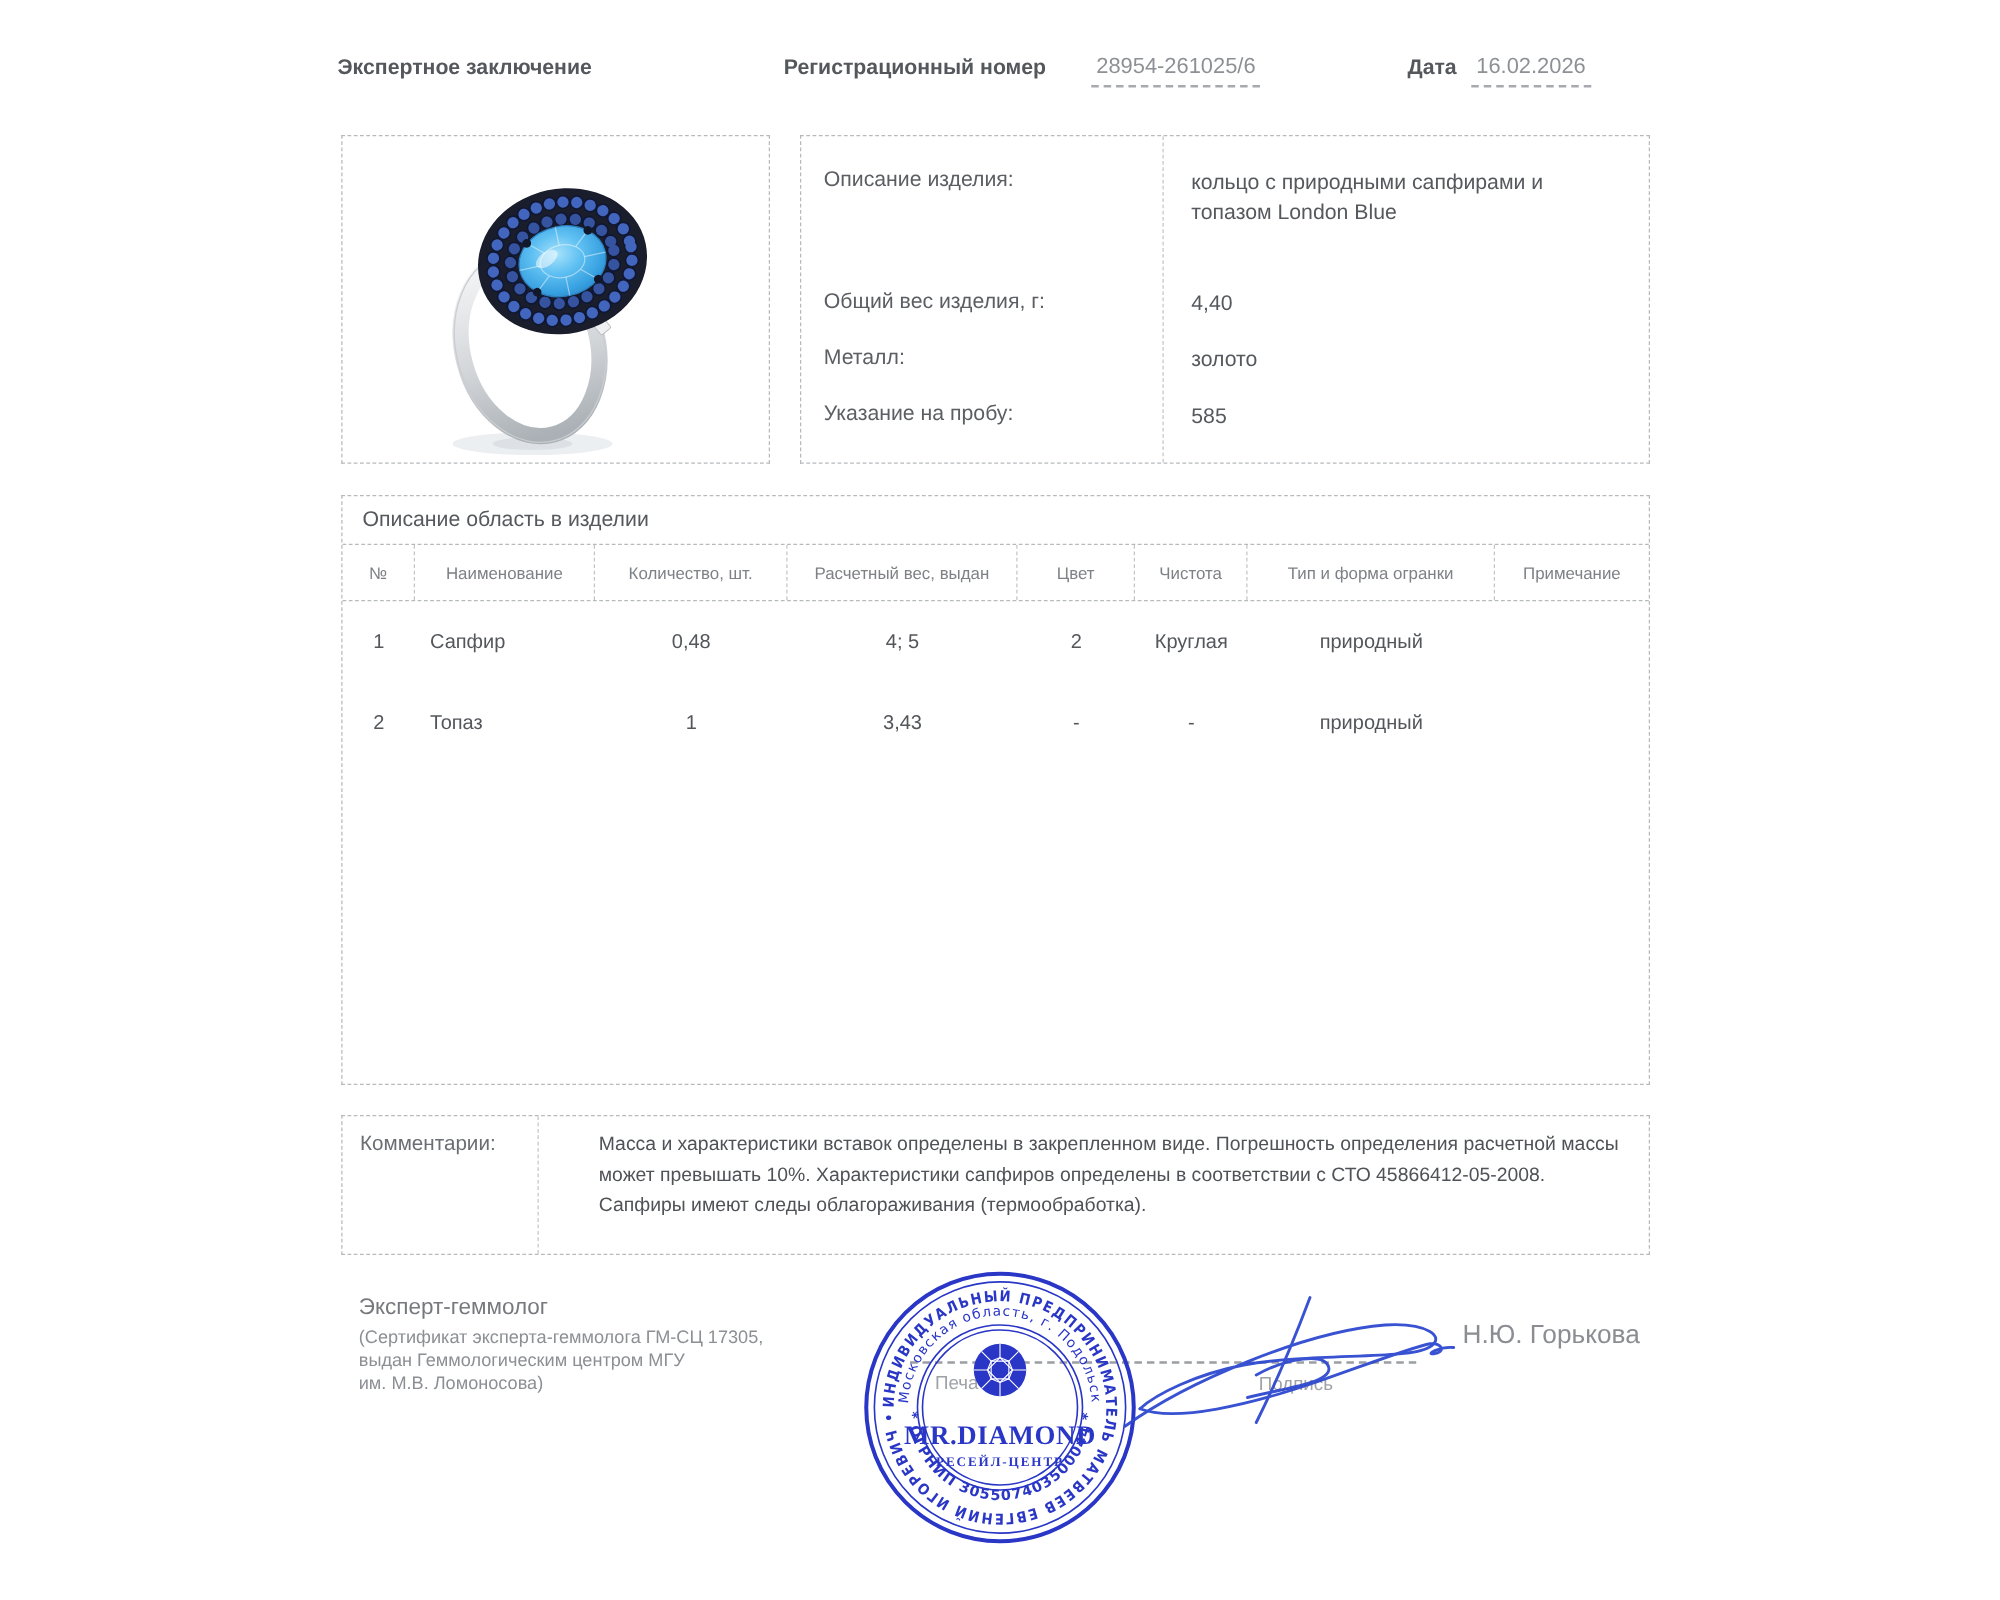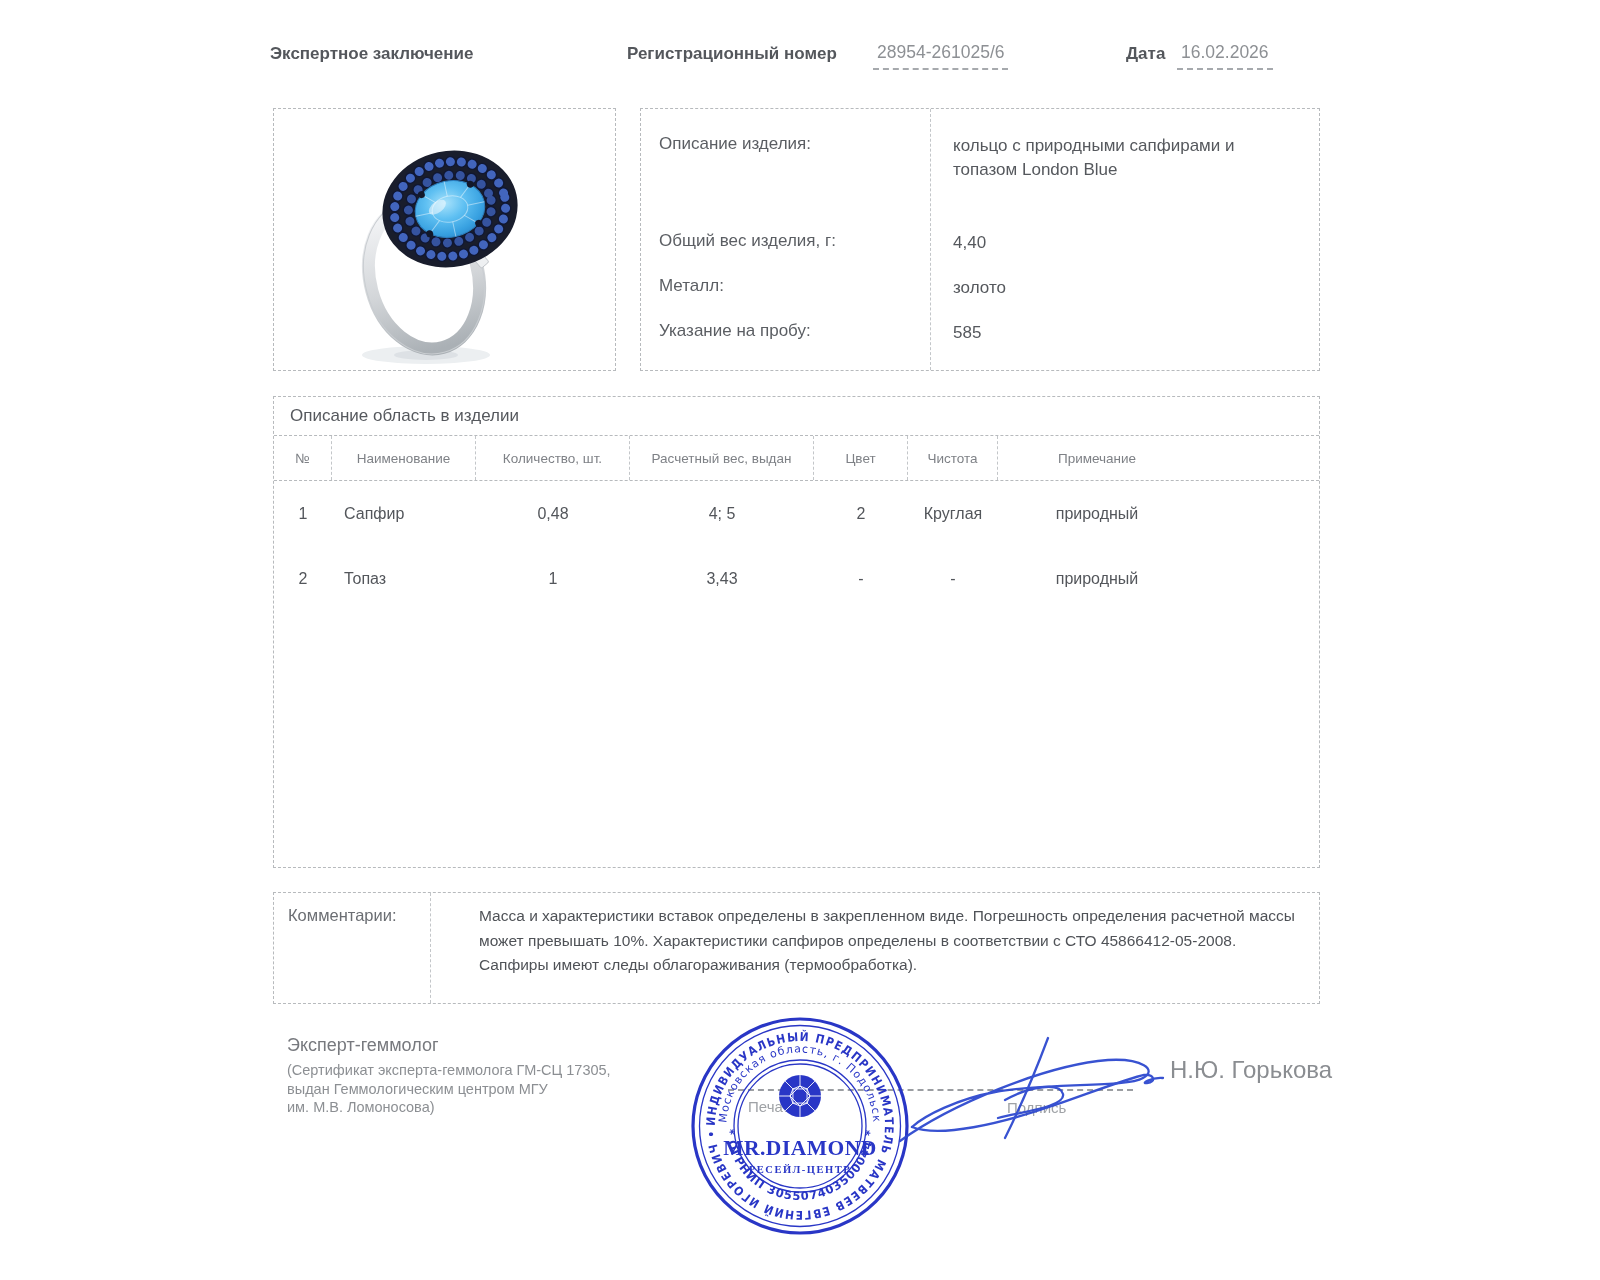--- a/index.html
+++ b/index.html
@@ -30,21 +30,21 @@
   .r1{height:64px;} .r2{height:66px;}
   
   .cbox{position:absolute;left:273px;top:892px;width:1047px;height:112px;display:flex;gap:32px;}
   .clabel{width:157px;border-right:1.5px dashed #c3c6c9;box-sizing:border-box;
           padding:13px 6px 0 14px;font-size:16.5px;color:#6b6e73;}
   .ctext{flex:1;padding:11px 20px 0 16px;font-size:15.5px;line-height:24.5px;color:#4f5257;}
   
   .exp-title{font-size:18px;color:#77797e;}
   .exp-line{font-size:14.5px;color:#8c8f93;line-height:18.5px;}
   .sig-caption{font-size:15px;color:#9fa2a6;}
-  .gem-name{font-size:24px;color:#8a8d91;}
+  .gem-name{font-size:21px;color:#8a8d91;}
   .dash-line{border-top:2px dashed #9b9ea2;height:0;}
   svg text{user-select:none;}
 </style>
 </head>
 <body>
 
 <div class="page">
 
   <div class="abs h-bold" style="left:270px;top:44px;">Экспертное заключение</div>
   <div class="abs h-bold" style="left:627px;top:44px;">Регистрационный номер</div>
@@ -121,20 +121,21 @@
 
   <div class="abs dbox" style="left:273px;top:396px;width:1047px;height:472px;">
     <div class="tbl-title">Описание область в изделии</div>
     <div class="grid-row thead">
       <div class="th">№</div>
       <div class="th">Наименование</div>
       <div class="th">Количество, шт.</div>
       <div class="th">Расчетный вес, выдан</div>
       <div class="th">Цвет</div>
       <div class="th">Чистота</div>
+      <div class="th">Тип и форма огранки</div>
       <div class="th">Примечание</div>
     </div>
     <div class="grid-row r1">
       <div class="td">1</div>
       <div class="td name">Сапфир</div>
       <div class="td">0,48</div>
       <div class="td">4; 5</div>
       <div class="td">2</div>
       <div class="td">Круглая</div>
       <div class="td">природный</div>

